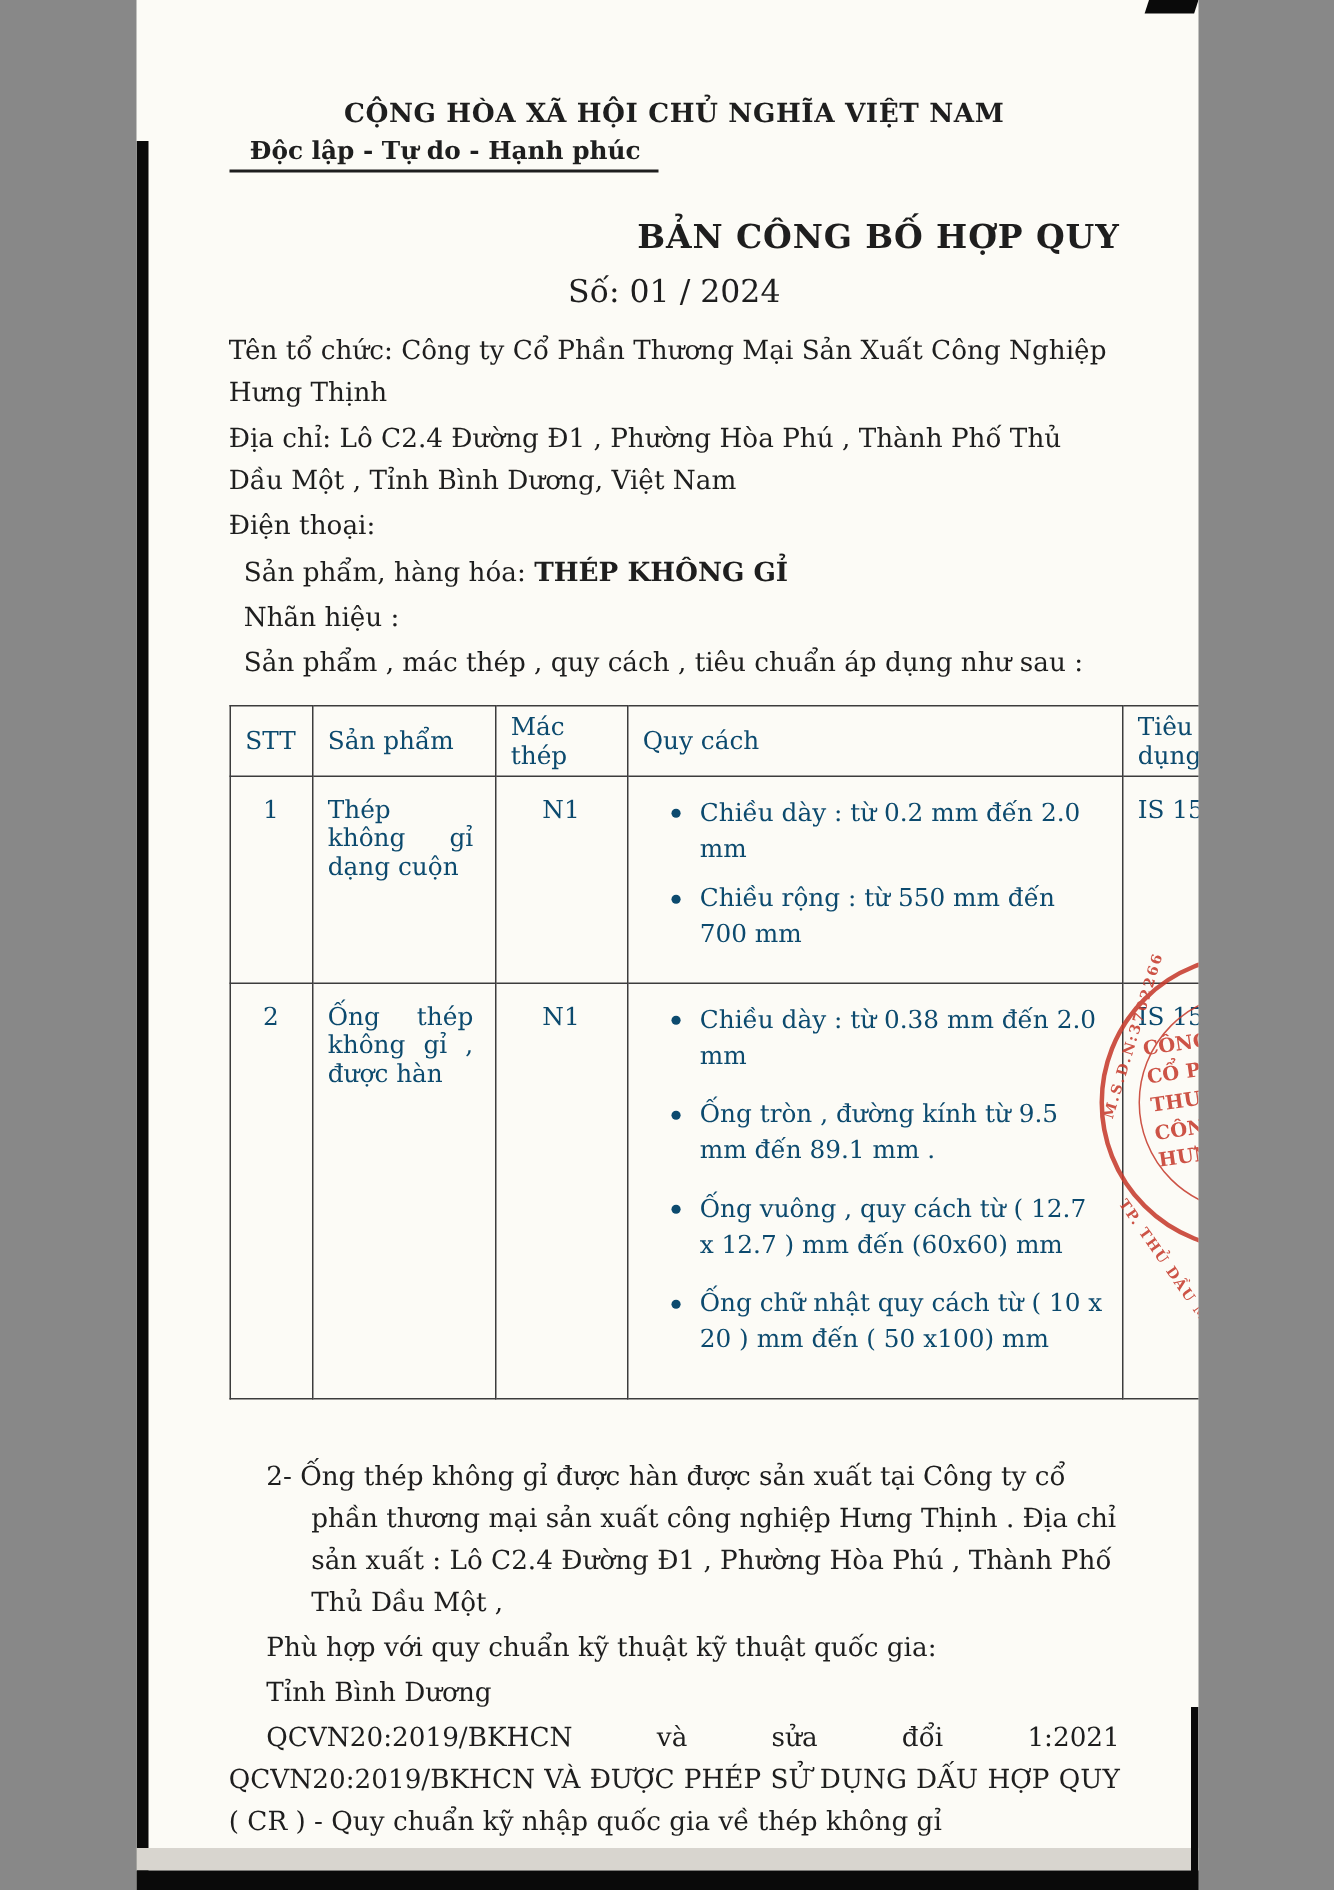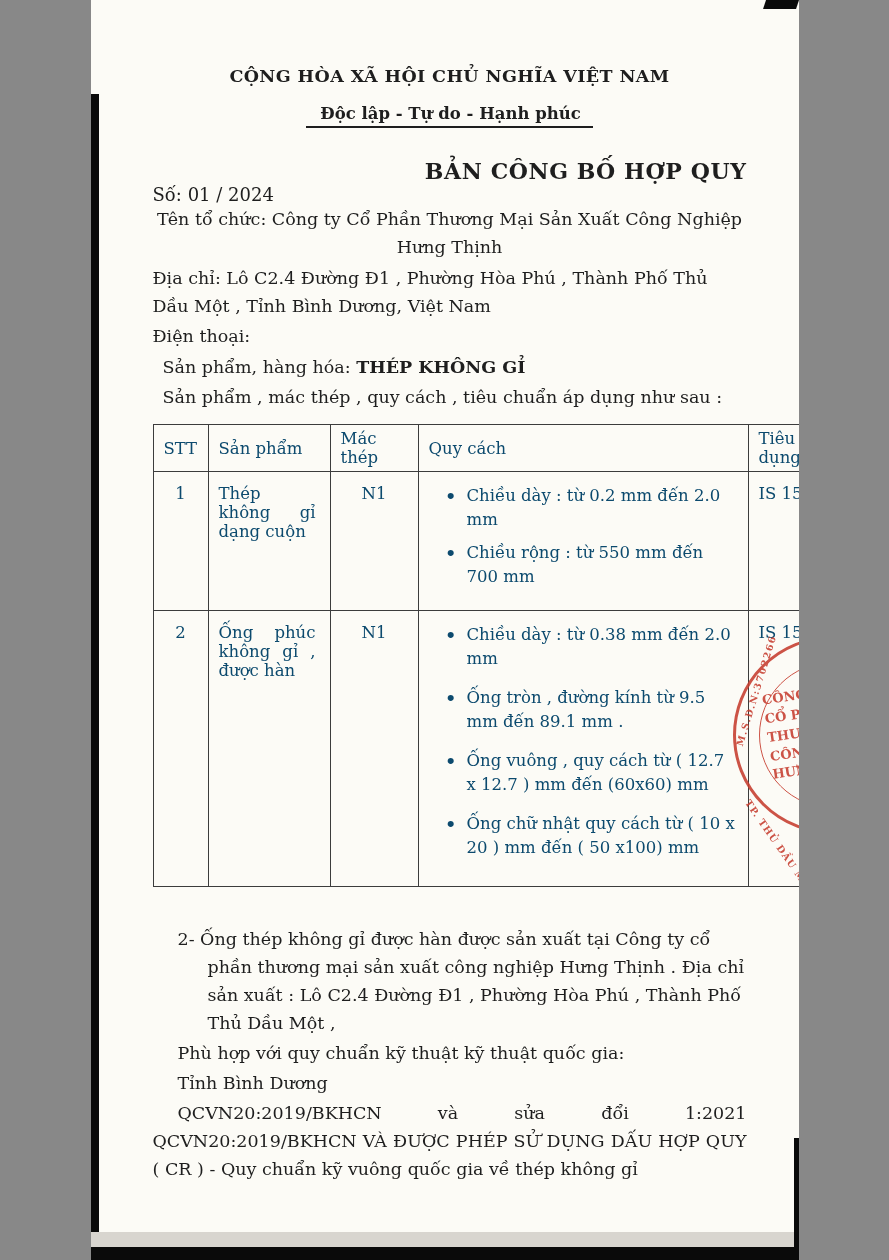--- a/index.html
+++ b/index.html
@@ -5,31 +5,31 @@
   * { margin:0; padding:0; box-sizing:border-box; }
   body { background:#888; font-family:"DejaVu Serif","Liberation Serif",serif; }
   .page {
     position:relative; width:708px; height:1260px; margin:0 auto;
     background:#fcfbf6; color:#1e1e1e; overflow:hidden;
   }
   .content { padding:66px 52px 0 62px; }
 
   
   .nh1 { text-align:center; font-weight:bold; font-size:17.5px; letter-spacing:0.4px; }
-  .nh2 { text-align:center; margin-top:18px; }
+  .nh2 { margin-top:5px; }
   .nh2 span {
     display:inline-block; font-weight:bold; font-size:16.5px;
     border-bottom:2px solid #1e1e1e; padding:0 12px 3px 14px;
   }
   .doc-title { text-align:right; font-weight:bold; font-size:22px; letter-spacing:0.6px; margin-top:30px; }
-  .doc-number { font-size:18px; }
+  .doc-number { text-align:center; font-size:21px; margin-top:11px; }
 
   
   .line { font-size:17.5px; line-height:1.62; margin-top:2px; }
-  .first-line { margin-top:0;text-align:center; }
+  .first-line { margin-top:14px; }
   .indent { padding-left:10px; }
   .line b { font-weight:bold; }
 
   
   table.main-table {
     margin-top:13px; border-collapse:collapse; table-layout:fixed; width:775px;
     font-size:16.5px; color:#0c4a6e;
   }
   table.main-table th, table.main-table td { border:1px solid #3c3c3c; }
   table.main-table th {
@@ -94,20 +94,21 @@
       <span>Độc lập - Tự do - Hạnh phúc</span>
     </div>
 
     <div class="doc-title">BẢN CÔNG BỐ HỢP QUY</div>
     <div class="doc-number">Số: 01 / 2024</div>
 
     <p class="line first-line">Tên tổ chức: Công ty Cổ Phần Thương Mại Sản Xuất Công Nghiệp Hưng Thịnh</p>
     <p class="line">Địa chỉ: Lô C2.4 Đường Đ1 , Phường Hòa Phú , Thành Phố Thủ Dầu Một , Tỉnh Bình Dương, Việt Nam</p>
     <p class="line">Điện thoại:</p>
     <p class="line indent"><span>Sản phẩm, hàng hóa: </span><b>THÉP KHÔNG GỈ</b></p>
+    <p class="line indent">Nhãn hiệu :</p>
     <p class="line indent">Sản phẩm , mác thép , quy cách , tiêu chuẩn áp dụng như sau :</p>
 
     <table class="main-table">
       <colgroup>
         <col style="width:55px">
           <col style="width:122px">
           <col style="width:88px">
           <col style="width:330px">
           <col style="width:180px">
       </colgroup>
@@ -126,40 +127,40 @@
         <td class="c-qc">
           <ul>
             <li>Chiều dày : từ 0.2 mm đến 2.0 mm</li>
             <li>Chiều rộng : từ 550 mm đến 700 mm</li>
           </ul>
         </td>
         <td class="c-tc">IS 15997: 2012</td>
       </tr>
       <tr class="r2">
         <td class="c-stt">2</td>
-        <td class="c-sp">Ống phúc không gỉ , được hàn</td>
+        <td class="c-sp">Ống thép không gỉ , được hàn</td>
         <td class="c-mt">N1</td>
         <td class="c-qc">
           <ul>
             <li>Chiều dày : từ 0.38 mm đến 2.0 mm</li>
             <li>Ống tròn , đường kính từ 9.5 mm đến 89.1 mm .</li>
             <li>Ống vuông , quy cách từ ( 12.7 x 12.7 ) mm đến (60x60) mm</li>
             <li>Ống chữ nhật quy cách từ ( 10 x 20 ) mm đến ( 50 x100) mm</li>
           </ul>
         </td>
         <td class="c-tc">IS 15997: 2012</td>
       </tr>
     </tbody>
       </table>
 
     <div class="notes">
       <p class="hang">2-  Ống thép không gỉ được hàn được sản xuất tại Công ty cổ phần thương mại sản xuất công nghiệp Hưng Thịnh . Địa chỉ sản xuất : Lô C2.4 Đường Đ1 , Phường Hòa Phú , Thành Phố Thủ Dầu Một ,</p>
       <p class="n-ind">Phù hợp với quy chuẩn kỹ thuật kỹ thuật quốc gia:</p>
       <p class="n-ind">Tỉnh Bình Dương</p>
-      <p class="n-last">QCVN20:2019/BKHCN và sửa đổi 1:2021 QCVN20:2019/BKHCN VÀ ĐƯỢC PHÉP SỬ DỤNG DẤU HỢP QUY ( CR ) -  Quy chuẩn kỹ vuông quốc gia về thép không gỉ</p>
+      <p class="n-last">QCVN20:2019/BKHCN và sửa đổi 1:2021 QCVN20:2019/BKHCN VÀ ĐƯỢC PHÉP SỬ DỤNG DẤU HỢP QUY ( CR ) -  Quy chuẩn kỹ nhập quốc gia về thép không gỉ</p>
     </div>
 
   </div>
 
   <div class="stamp" style="color: rgb(198, 60, 46);">
     <div class="ring-o"></div>
     <div class="ring-i"></div>
     <div class="edge-txt">M.S.D.N:3702266</div>
     <div class="lines">
       <div>CÔNG</div>

